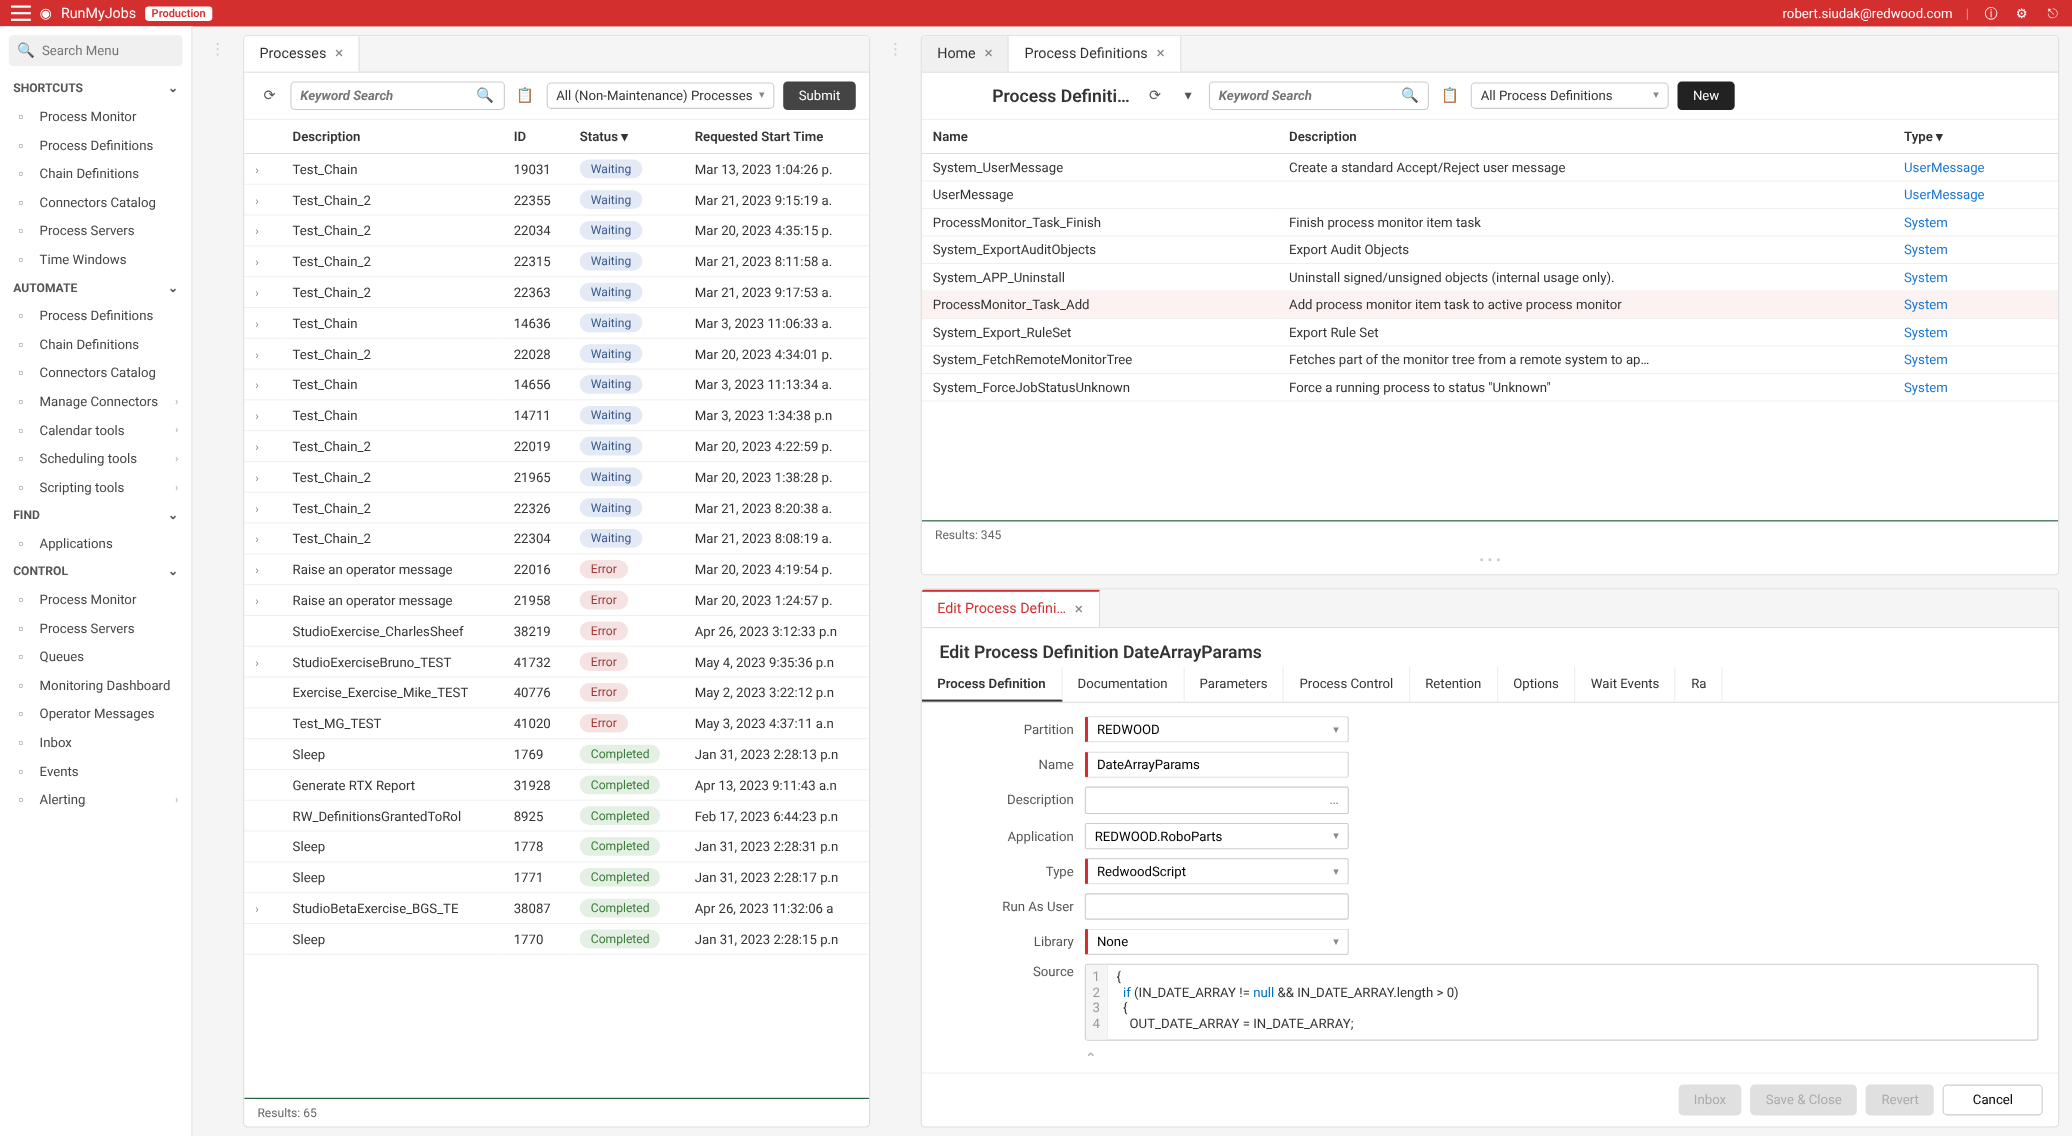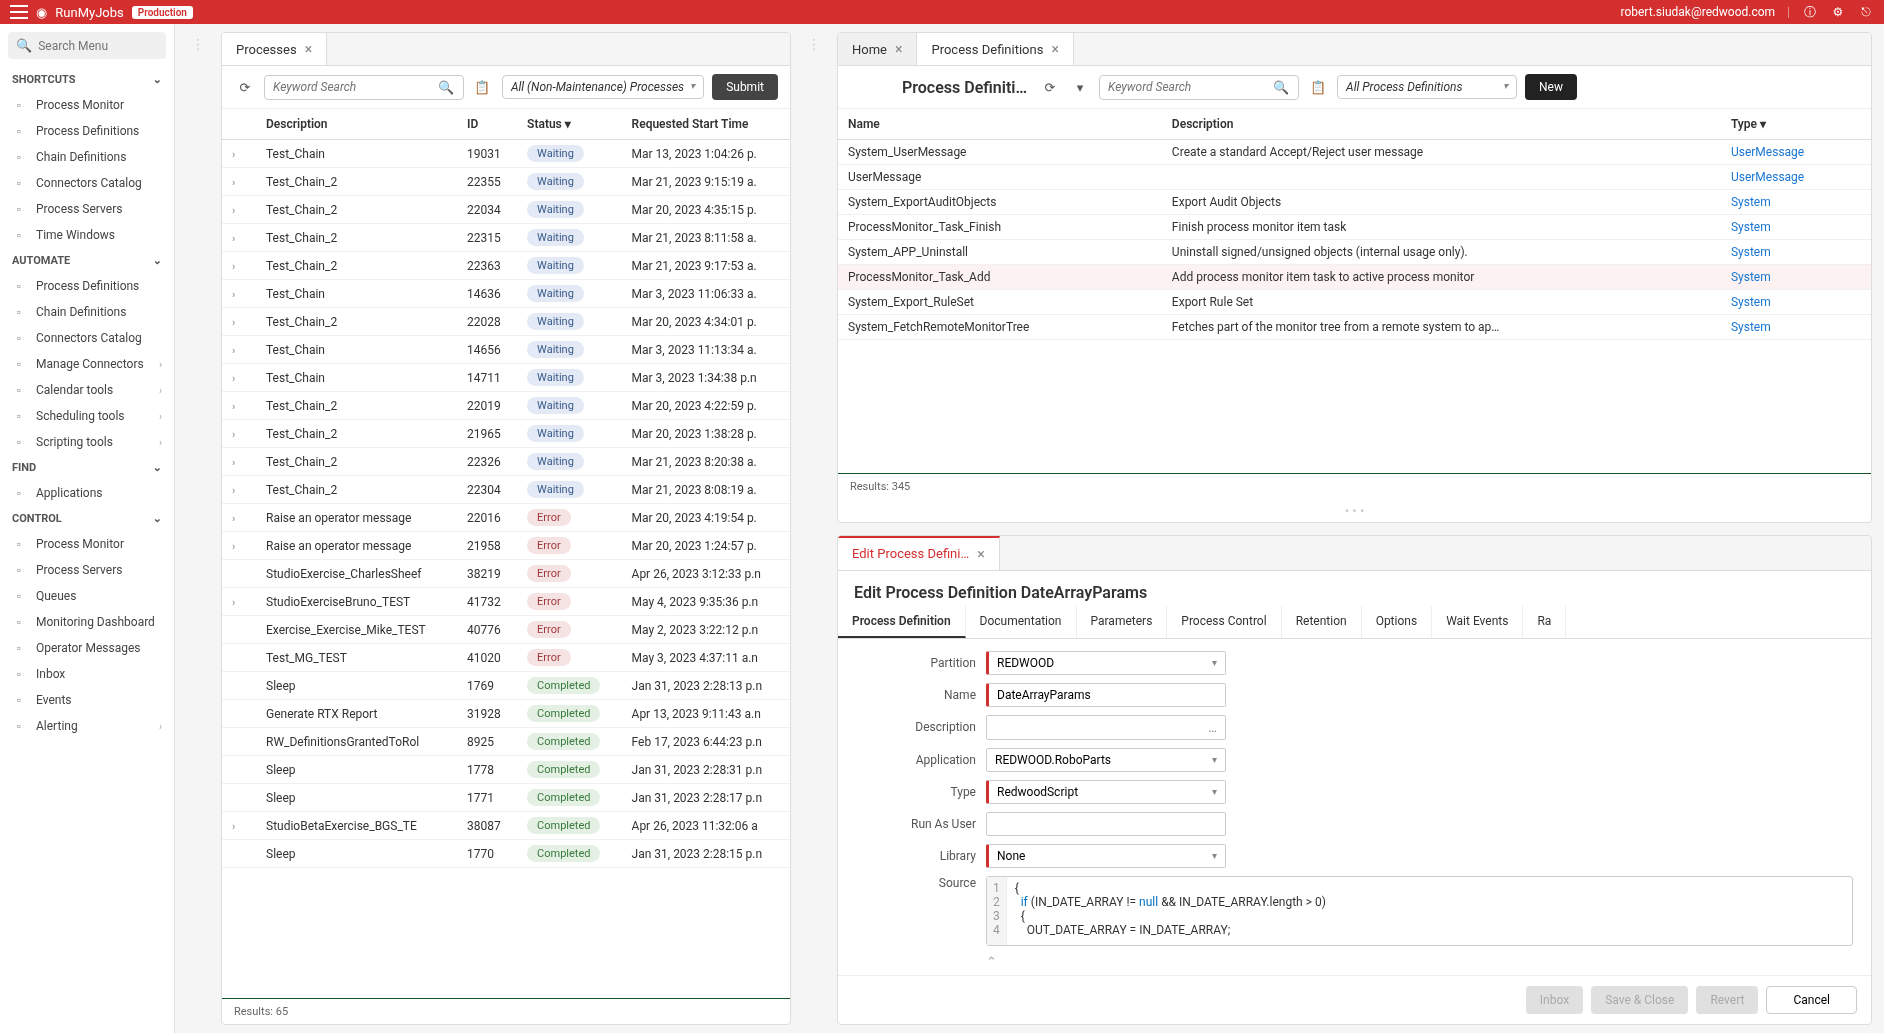--- a/index.html
+++ b/index.html
@@ -25,22 +25,22 @@
 .panel-right { flex: 1; display: flex; flex-direction: column; gap: 12px; }
 .panel-top { flex: 1; min-height: 0; }
 .panel-bottom { flex: 1; min-height: 0; }
 .tabs { display: flex; background: #f5f5f5; border-bottom: 1px solid #ddd; }
 .tab { padding: 8px 14px; font-size: 13px; background: #fff; border-right: 1px solid #ddd; display: flex; align-items: center; gap: 8px; cursor: pointer; }
 .tab.inactive { background: #f0f0f0; }
 .tab.active-red { border-top: 2px solid #d32f2f; color: #d32f2f; }
 .tab-close { color: #888; cursor: pointer; font-size: 14px; }
 .toolbar { display: flex; align-items: center; gap: 8px; padding: 8px 12px; border-bottom: 1px solid #eee; }
 .search-box { flex: 1; border: 1px solid #ccc; border-radius: 4px; padding: 4px 8px; display: flex; align-items: center; gap: 4px; max-width: 200px; }
-.search-box input { border: none; outline: none; width: 100%; font-size: 12px; font-style: italic; }
-.dropdown { border: 1px solid #ccc; border-radius: 4px; padding: 4px 8px; font-size: 12px; display: flex; align-items: flex-start; gap: 6px; cursor: pointer; background: #fff; min-width: 180px; font-style: italic; }
+.search-box input { border: none; outline: none; width: 100%; font-size: 12px; font-style: italic; font-weight: bold; }
+.dropdown { border: 1px solid #ccc; border-radius: 4px; padding: 4px 8px; font-size: 12px; display: flex; align-items: flex-start; gap: 6px; cursor: pointer; background: #fff; min-width: 180px; }
 .dropdown-arrow { margin-left: auto; font-size: 10px; color: #888; }
 .btn-primary { background: #444; color: #fff; border: none; border-radius: 4px; padding: 6px 14px; font-size: 12px; cursor: pointer; }
 .btn-new { background: #222; color: #fff; border: none; border-radius: 4px; padding: 6px 14px; font-size: 12px; cursor: pointer; }
 .icon-btn { width: 22px; height: 22px; display: inline-flex; align-items: center; justify-content: center; cursor: pointer; color: #555; }
 .table-wrap { flex: 1; overflow: auto; }
 .table { width: 100%; border-collapse: collapse; }
 .table th { text-align: left; padding: 8px 10px; font-size: 12px; font-weight: 600; border-bottom: 1px solid #ddd; background: #fff; position: sticky; top: 0; }
 .table td { padding: 5px 10px; font-size: 12px; border-bottom: 1px solid #f0f0f0; white-space: nowrap; }
 .expand-icon { color: #888; cursor: pointer; font-size: 11px; display: inline-block; width: 14px; }
 .status-badge { padding: 2px 10px; border-radius: 10px; font-size: 11px; display: inline-block; }
@@ -481,47 +481,52 @@
                   <td>System_UserMessage</td>
                   <td>Create a standard Accept/Reject user message</td>
                   <td><span class="link-blue">UserMessage</span></td>
                 </tr>
                 <tr>
                   <td>UserMessage</td>
                   <td></td>
                   <td><span class="link-blue">UserMessage</span></td>
                 </tr>
                 <tr>
+                  <td>ProcessMonitor_Task_Finish</td>
+                  <td>Finish process monitor item task</td>
+                  <td><span class="link-blue">System</span></td>
+                </tr>
+                <tr>
                   <td>System_ExportAuditObjects</td>
                   <td>Export Audit Objects</td>
-                  <td><span class="link-blue">System</span></td>
-                </tr>
-                <tr>
-                  <td>ProcessMonitor_Task_Finish</td>
-                  <td>Finish process monitor item task</td>
                   <td><span class="link-blue">System</span></td>
                 </tr>
                 <tr>
                   <td>System_APP_Uninstall</td>
                   <td>Uninstall signed/unsigned objects (internal usage only).</td>
                   <td><span class="link-blue">System</span></td>
                 </tr>
                 <tr class="highlight-row">
                   <td>ProcessMonitor_Task_Add</td>
                   <td>Add process monitor item task to active process monitor</td>
                   <td><span class="link-blue">System</span></td>
                 </tr>
                 <tr>
                   <td>System_Export_RuleSet</td>
                   <td>Export Rule Set</td>
                   <td><span class="link-blue">System</span></td>
                 </tr>
                 <tr>
                   <td>System_FetchRemoteMonitorTree</td>
                   <td>Fetches part of the monitor tree from a remote system to ap…</td>
+                  <td><span class="link-blue">System</span></td>
+                </tr>
+                <tr>
+                  <td>System_ForceJobStatusUnknown</td>
+                  <td>Force a running process to status "Unknown"</td>
                   <td><span class="link-blue">System</span></td>
                 </tr>
               </tbody>
           </table>
         </div>
         <div class="results-bar">Results: 345</div>
         <div style="text-align:center;padding:4px;color:#ccc">• • •</div>
       </div>
 
       <div class="panel panel-bottom">

